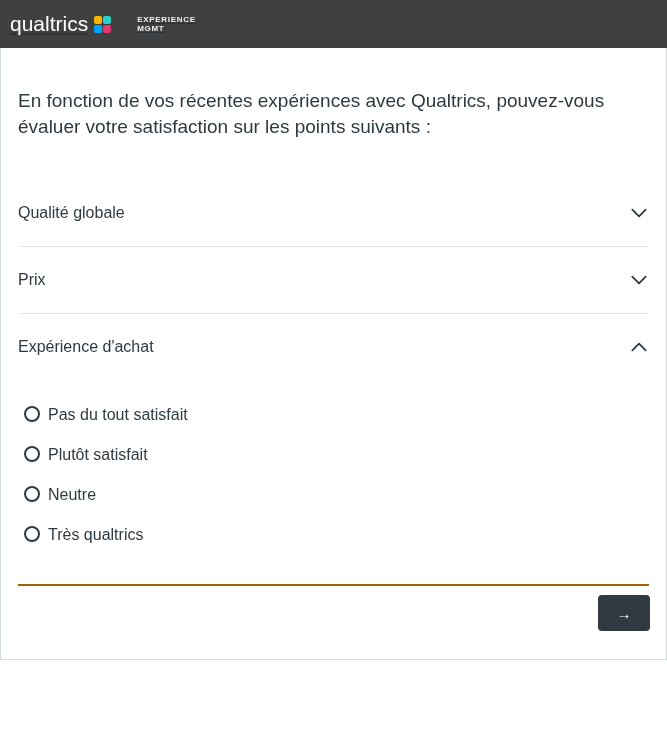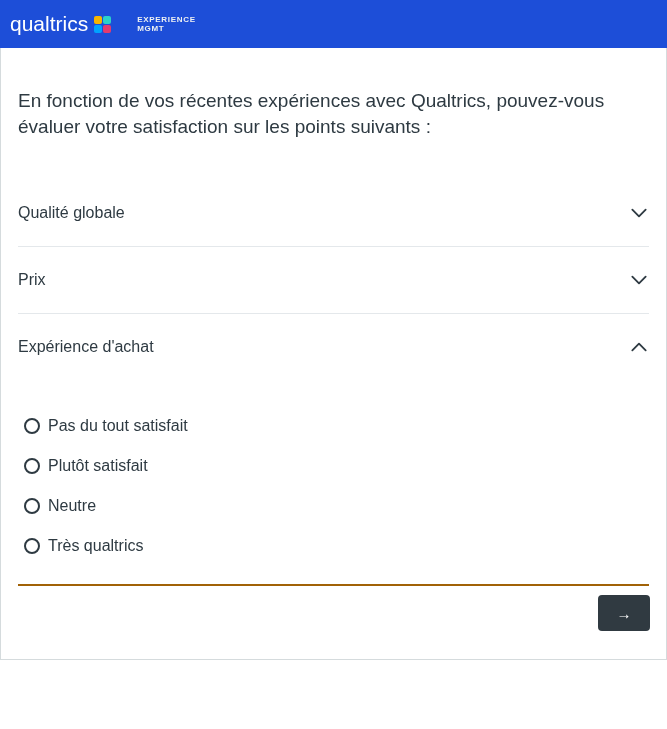--- a/index.html
+++ b/index.html
@@ -8,25 +8,26 @@
       font-family: -apple-system, BlinkMacSystemFont, "Segoe UI", Helvetica, Arial, sans-serif;
       background: #fff;
       color: #2b3238;
       width: 667px;
       height: 729px;
       overflow: hidden;
       position: relative;
     }
     
     .header {
-      background: #1d4ed8;
+      background: #404040;
       height: 48px;
       display: flex;
       align-items: center;
       padding: 4px 10px;
+      text-decoration: underline;
     }
     .logo-block {
       display: flex;
       align-items: center;
       gap: 6px;
     }
     .logo-word {
       color: #fff;
       font-size: 21px;
       font-weight: 400;
@@ -94,21 +95,20 @@
       display: inline-flex; align-items: center; justify-content: center;
     }
     .chevron svg { width: 20px; height: 20px; }
     .options {
       padding: 26px 6px 18px 6px;
       display: none;
     }
     .acc-item.open .options { display: block; }
     .opt-row {
       display: flex;
-      align-items: center;
       gap: 8px;
       height: 40px;
       cursor: pointer;
     }
     .radio {
       width: 16px; height: 16px;
       border: 2px solid #2e3a42;
       border-radius: 50%;
       flex: 0 0 auto;
     }

